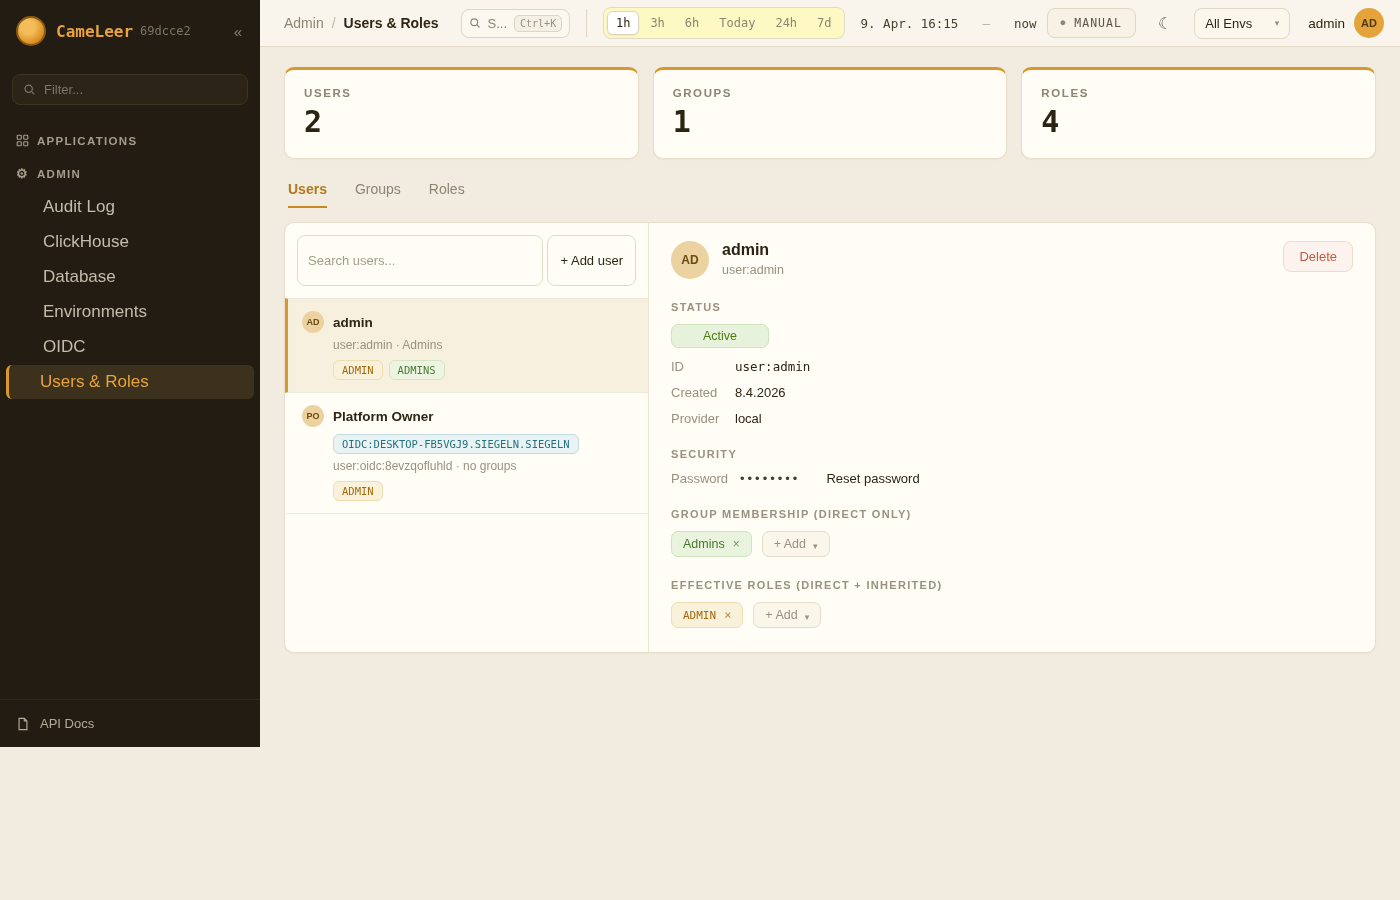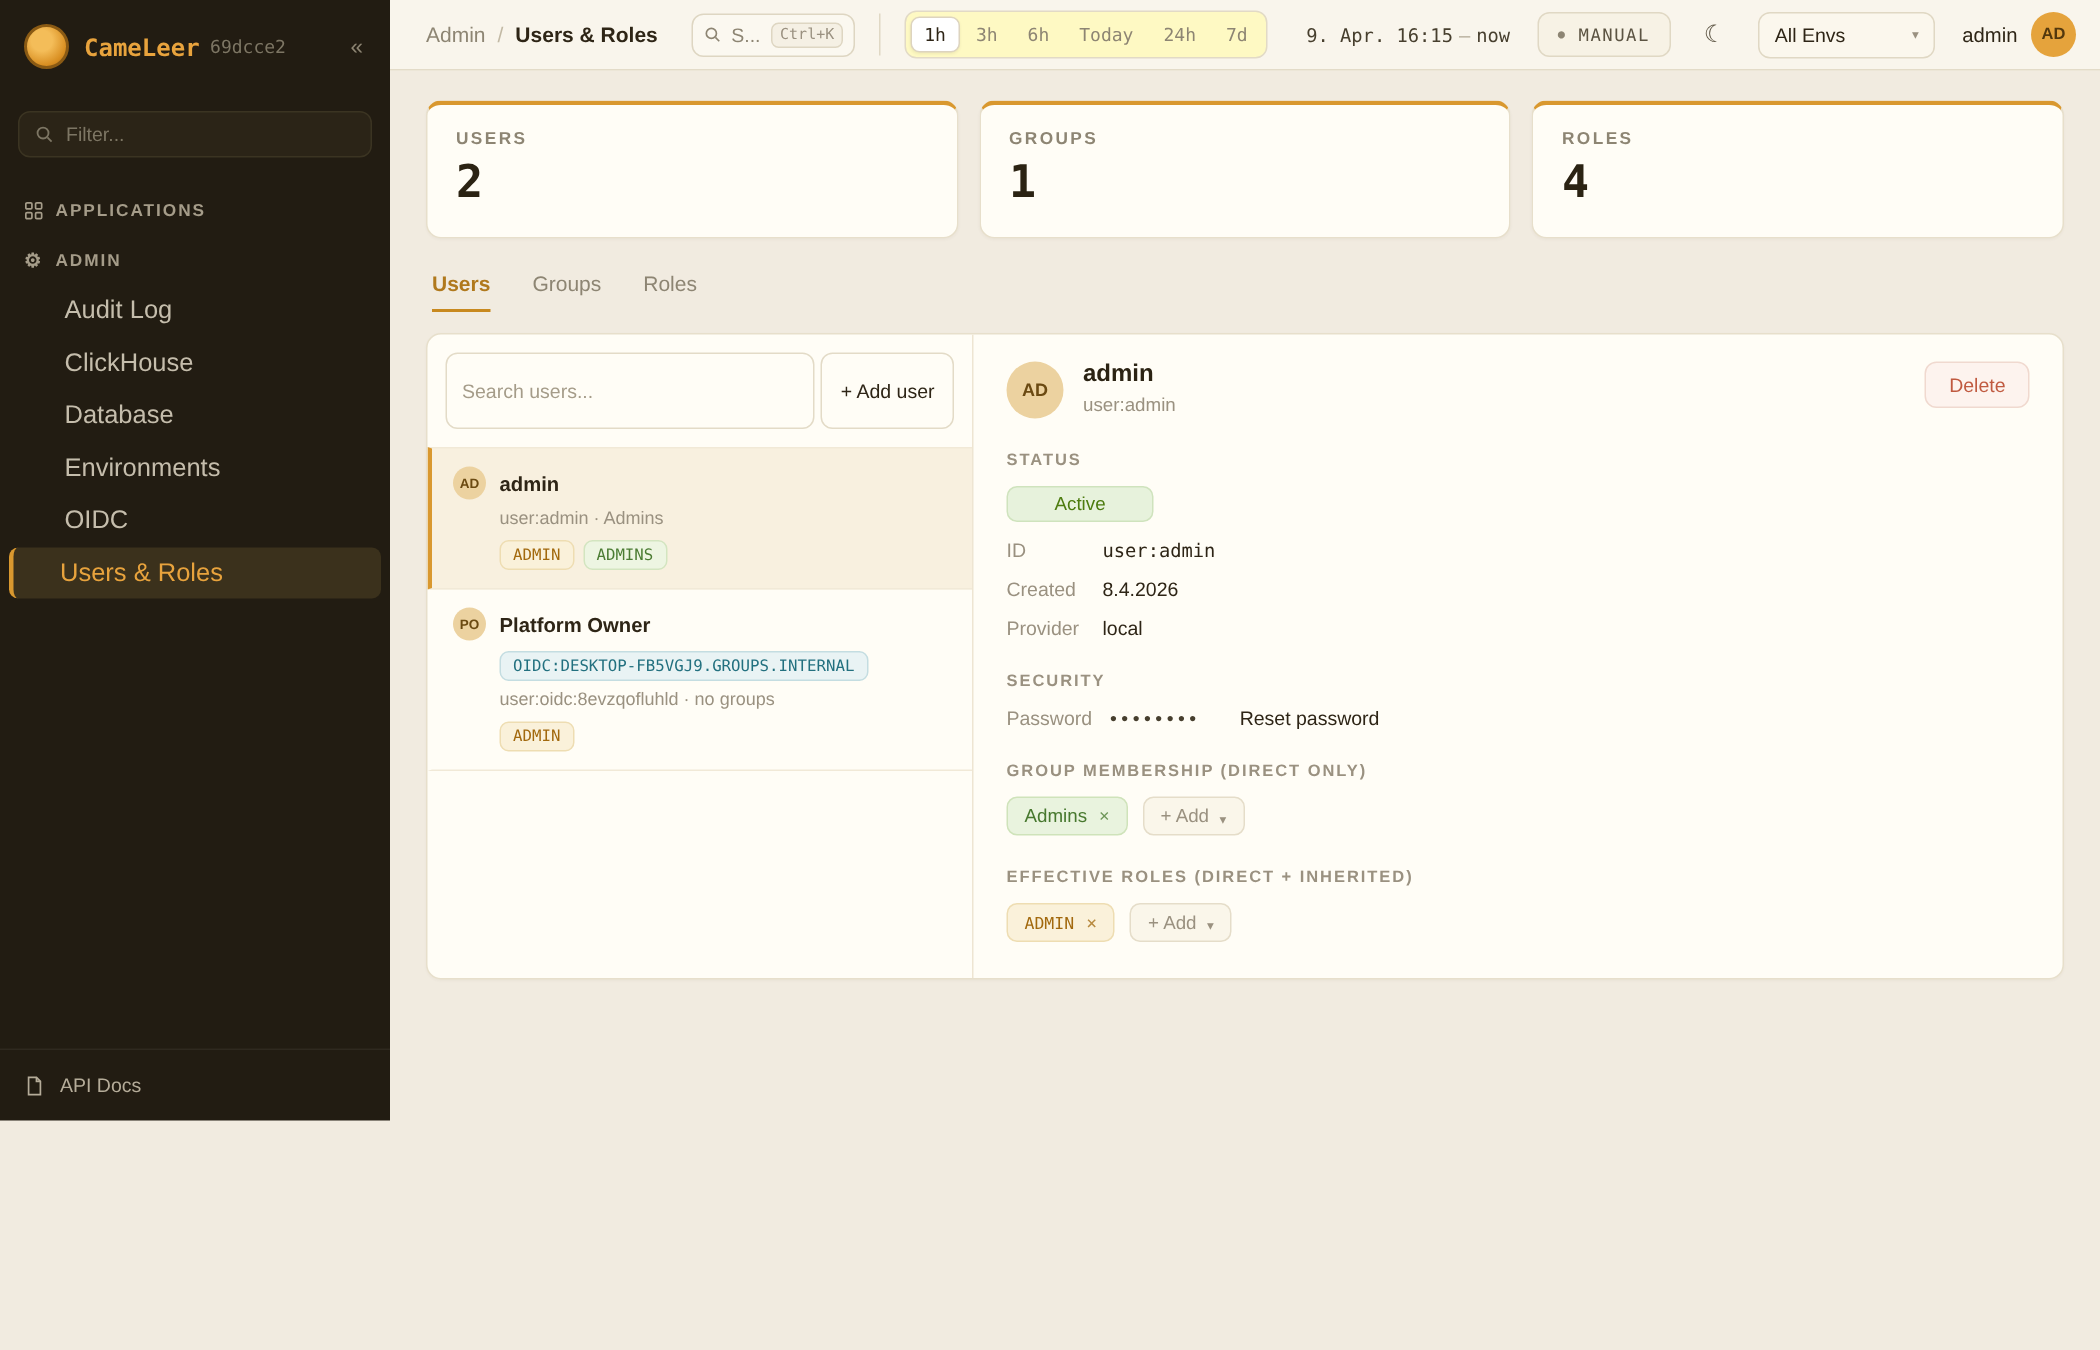--- a/index.html
+++ b/index.html
@@ -55,21 +55,21 @@
 
   .v-divider { width:1px; height:28px; background:#e0d8c4; margin:0 6px; }
 
   .time-group { display:flex; align-items:center; gap:2px; background:#fef9c3;
     border:1px solid #e2dac6; border-radius:8px; padding:3px; }
   .time-btn { border:none; background:transparent; color:#8d8573; font-size:12px;
     font-family:"DejaVu Sans Mono",monospace; padding:5px 9px; border-radius:6px; cursor:pointer; }
   .time-btn.active { background:#ffffff; color:#2e2516; border:1px solid #ddd4bf;
     padding:4px 8px; box-shadow:0 1px 2px rgba(60,45,10,.08); }
 
-  .time-display { display:flex; align-items:center; gap:4px; margin-left:16px;
+  .time-display { display:flex; align-items:center; gap:24px; margin-left:6px;
     font-family:"DejaVu Sans Mono",monospace; font-size:12.5px; color:#473f2e; cursor:pointer; white-space:nowrap; }
   .time-display .dash { color:#b5ac99; }
 
   .manual-btn { margin-left:auto; display:flex; align-items:center; gap:8px;
     border:1px solid #e0d8c4; background:#f7f2e5; border-radius:8px; padding:7px 13px;
     font-family:"DejaVu Sans Mono",monospace; font-size:11.5px; letter-spacing:1px; color:#5c5443; cursor:pointer; }
   .manual-btn .dot { font-size:8px; color:#8d8573; line-height:1; }
 
   .moon-btn { border:none; background:transparent; font-size:16px; color:#5c5443; cursor:pointer;
     padding:4px 8px; margin:0 4px; }
@@ -322,21 +322,21 @@
               <span class="badge green">ADMINS</span>
             </div>
           </div>
 
           <div class="user-item">
             <div class="ui-head">
               <span class="ui-avatar">PO</span>
               <span class="ui-name">Platform Owner</span>
             </div>
             <div class="ui-oidc">
-              <span class="badge teal">OIDC:DESKTOP-FB5VGJ9.GROUPS.INTERNAL</span>
+              <span class="badge teal">OIDC:DESKTOP-FB5VGJ9.SIEGELN.SIEGELN</span>
             </div>
             <div class="ui-sub">user:oidc:8evzqofluhld · no groups</div>
             <div class="ui-badges">
               <span class="badge orange">ADMIN</span>
             </div>
           </div>
         </div>
 
         <div class="detail-col">
           <div class="d-head">

